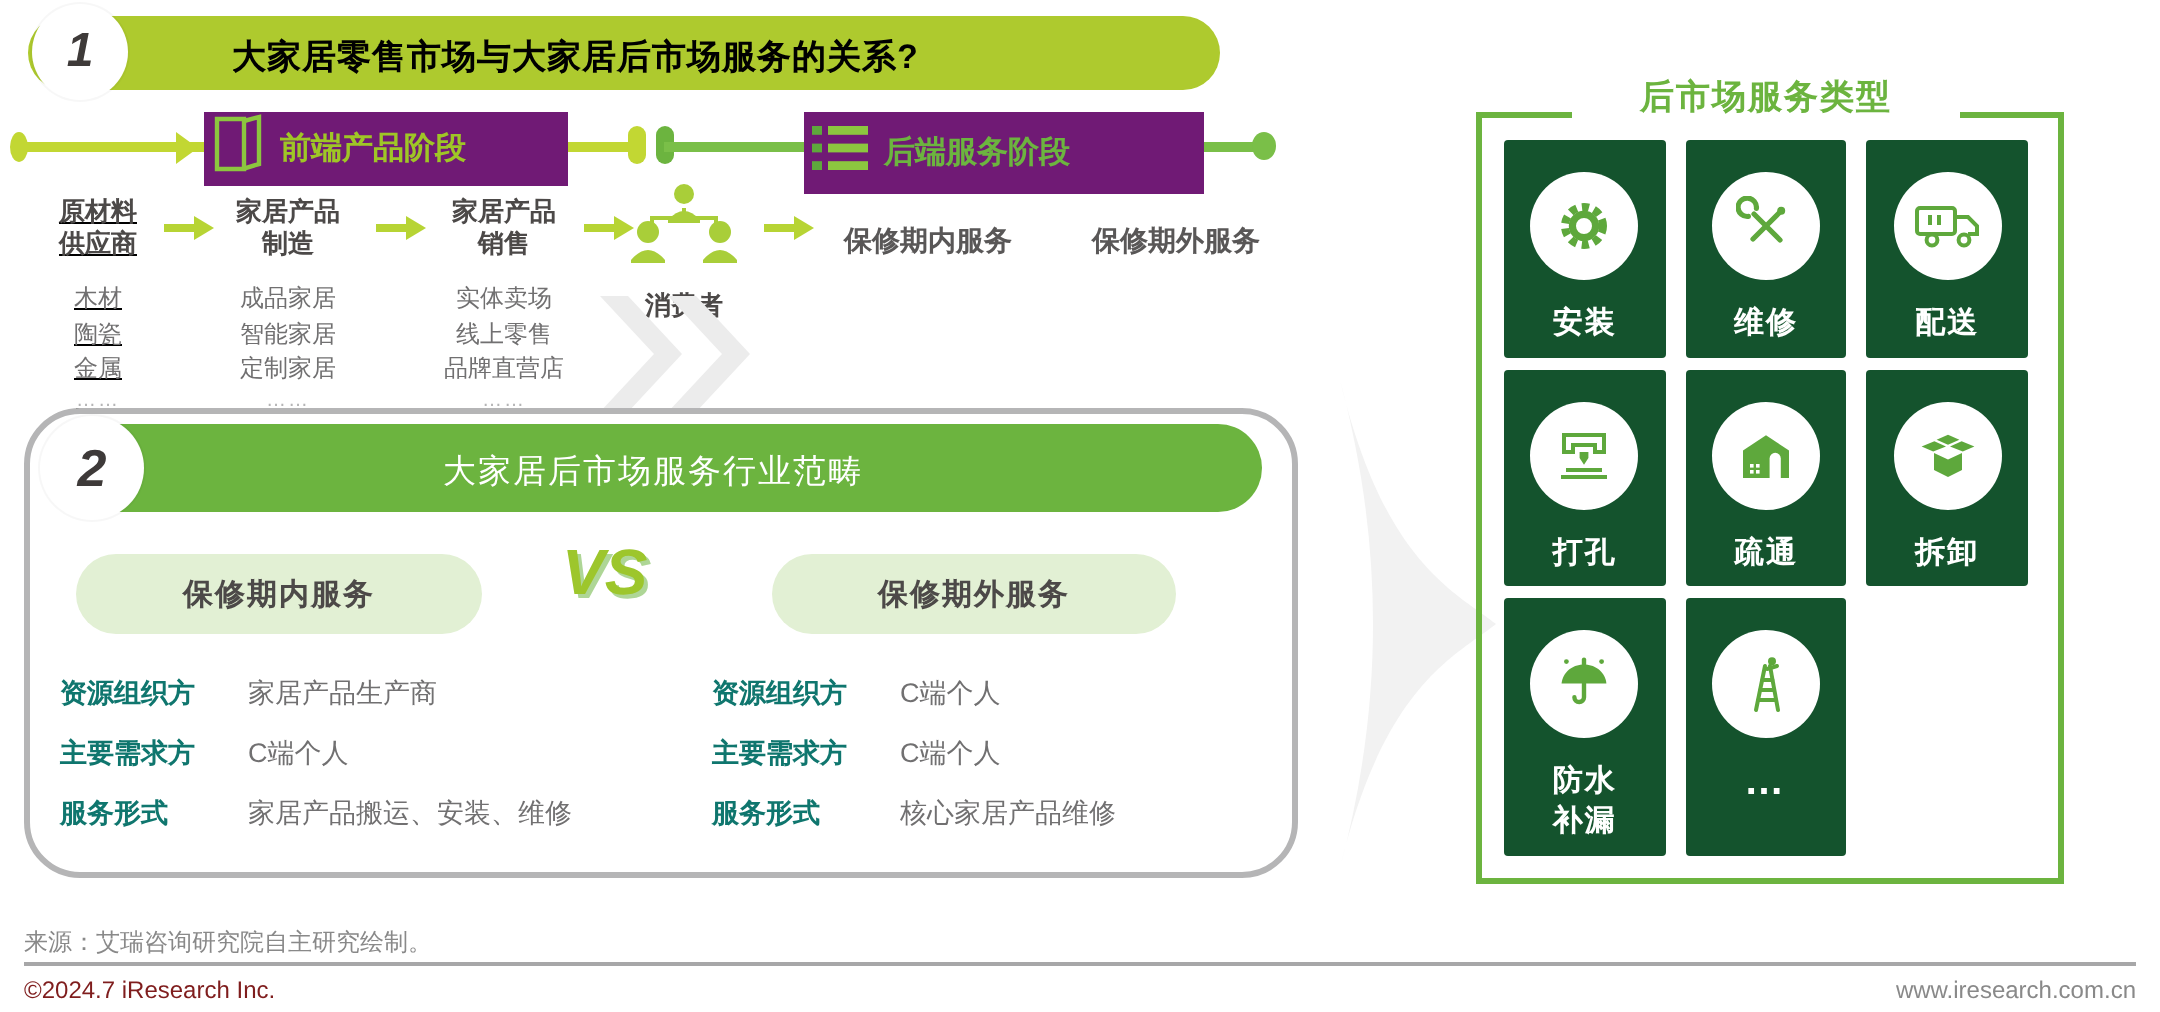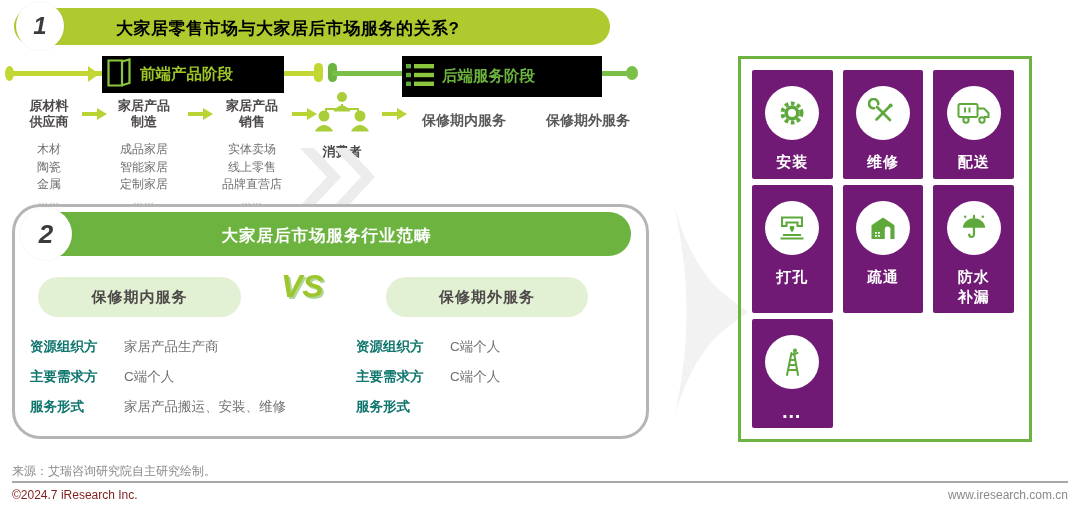--- a/index.html
+++ b/index.html
@@ -11,58 +11,58 @@
   .bar1{left:14px;top:8px;width:596px;height:37px;background:#aeca2e;border-radius:19px;}
   .num-circle{width:48px;height:48px;border-radius:50%;background:#fff;display:flex;
               align-items:center;justify-content:center;font-style:italic;font-weight:bold;
               color:#3e3a39;box-shadow:0 0 0 1px rgba(0,0,0,0.03);}
   .bar1-title{left:116px;top:17px;color:#000000;font-weight:bold;font-size:17px;letter-spacing:0.5px;}
 
   
   .line-front{left:10px;top:71px;width:310px;height:5px;background:#c2d733;z-index:0;}
   .line-back{left:332px;top:71px;width:300px;height:5px;background:#7abf48;z-index:0;}
   .dot{border-radius:50%;}
-  .stage-box{background:#000000;display:flex;align-items:center;gap:8px;z-index:2;padding-left:4px;}
+  .stage-box{background:#701a75;display:flex;align-items:center;gap:8px;z-index:2;padding-left:4px;}
   .front-label{color:#9fc626;font-weight:bold;font-size:15.5px;}
   .back-label{color:#6cb43f;font-weight:bold;font-size:15.5px;}
   .arrowhead{width:0;height:0;border-left:11px solid #c2d733;border-top:8px solid transparent;
              border-bottom:8px solid transparent;z-index:1;}
 
   
   .flow-col{text-align:center;}
   .flow-title{font-size:13px;font-weight:bold;color:#4c4948;line-height:16px;}
   .flow-items{margin-top:11px;font-size:12px;color:#717071;line-height:17.5px;}
   .flow-more{font-size:10px;color:#b5b5b6;margin-top:1px;letter-spacing:1px;}
   .flow-arrow{position:absolute;width:17px;height:4px;background:#b7d434;}
   .flow-arrow::after{content:"";position:absolute;left:15px;top:-4.5px;width:0;height:0;
       border-left:10px solid #b7d434;border-top:6.5px solid transparent;border-bottom:6.5px solid transparent;}
   .consumer{left:306px;top:90px;width:72px;text-align:center;}
   .consumer-label{font-size:13px;font-weight:bold;color:#4c4948;margin-top:1px;}
   .svc-label{font-size:14px;font-weight:bold;color:#595757;}
 
   
   .box2{left:12px;top:204px;width:631px;height:229px;border:3px solid #b5b5b6;border-radius:28px;background:#fff;}
   .bar2{left:22px;top:212px;width:609px;height:44px;background:#6cb43f;border-radius:22px;}
-  .bar2-title{left:22px;top:225px;width:609px;text-align:center;color:#fff;font-weight:bold;font-size:16.5px;letter-spacing:1px;}
+  .bar2-title{left:22px;top:225px;width:609px;text-align:center;color:#fff;font-weight:normal;font-size:16.5px;letter-spacing:1px;}
   .pill{height:40px;background:#e2f0d4;border-radius:20px;display:flex;align-items:center;
         justify-content:center;font-weight:bold;font-size:15px;color:#4c4948;letter-spacing:1px;}
   .vs{font-style:italic;font-weight:900;font-size:32px;color:#9dc62c;
       text-shadow:2px 2px 0 rgba(108,180,63,0.55);text-align:right;}
   .cmp-row{display:flex;align-items:flex-start;}
   .cmp-label{width:80px;font-weight:bold;color:#0f766e;font-size:13.5px;flex:none;}
   .cmp-value{color:#717071;font-size:13.5px;padding-left:14px;}
 
   
   .panel-border{left:738px;top:56px;width:288px;height:380px;border:3px solid #6cb43f;}
   .panel-title{left:786px;top:28px;width:194px;height:40px;background:#fff;display:flex;
                align-items:center;justify-content:center;color:#6cb43f;font-weight:bold;
                font-size:17px;letter-spacing:1px;z-index:2;}
   .grid{left:752px;top:70px;width:262px;height:358px;display:grid;
         grid-template-columns:repeat(3,1fr);gap:6px 10px;}
-  .tile{background:#701a75;border-radius:2px;display:flex;flex-direction:column;align-items:center;}
+  .tile{background:#14532d;border-radius:2px;display:flex;flex-direction:column;align-items:center;}
   .tile-circle{width:54px;height:54px;border-radius:50%;background:#fff;margin-top:16px;
                display:flex;align-items:center;justify-content:center;flex:none;}
   .tile-label{margin-top:12px;font-size:15px;font-weight:bold;color:#fff;line-height:20px;
               text-align:center;letter-spacing:1px;}
 
   
   .src{left:12px;top:463px;font-size:12px;color:#898989;}
   .rule{left:12px;top:481px;width:1056px;height:2px;background:#a7a7a8;}
   .copy{left:12px;top:488px;font-size:12px;color:#7f1d1d;}
   .site{right:12px;top:488px;font-size:12px;color:#898989;}
@@ -104,21 +104,21 @@
         <rect x="0" y="18.6" width="5" height="4.4" fill="#5ea83c"></rect>
           <rect x="8" y="1" width="20" height="4.4" fill="#8cc63f"></rect>
         <rect x="8" y="9.8" width="20" height="4.4" fill="#8cc63f"></rect>
           <rect x="8" y="18.6" width="20" height="4.4" fill="#8cc63f"></rect>
       </svg>
     </span>
     <span class="back-label">后端服务阶段</span>
   </div>
   <div class="abs dot" style="left:626px;top:66px;width:12px;height:14px;background:#7abf48;"></div>
 
-  <div class="abs flow-col" style="left:14px;top:98px;width:70px;">
+  <div class="abs flow-col" style="left:14px;top:98px;width:70px;text-decoration:underline;">
     <div class="flow-title">
       <div>原材料</div>
       <div>供应商</div>
     </div>
     <div class="flow-items">
       <div>木材</div>
       <div>陶瓷</div>
       <div>金属</div>
     </div>
     <div class="flow-more">……</div>
@@ -214,29 +214,31 @@
   <div class="abs cmp-row" style="left:356px;top:338px;width:280px;">
     <span class="cmp-label">资源组织方</span>
     <span class="cmp-value">C端个人</span>
   </div>
   <div class="abs cmp-row" style="left:356px;top:368px;width:280px;">
     <span class="cmp-label">主要需求方</span>
     <span class="cmp-value">C端个人</span>
   </div>
   <div class="abs cmp-row" style="left:356px;top:398px;width:280px;">
     <span class="cmp-label">服务形式</span>
+    <span class="cmp-value">核心家居产品维修</span>
   </div>
 
   <div class="abs" style="left:662px;top:190px;">
     <svg width="92" height="244" viewBox="0 0 92 244">
       <path d="M8 0 C30 92 66 106 86 122 C66 138 30 152 8 244 C30 162 30 82 8 0 Z" fill="#f2f2f2"></path>
     </svg>
   </div>
 
   <div class="abs panel-border"></div>
+  <div class="abs panel-title">后市场服务类型</div>
 
   <div class="abs grid">
 
     <div class="tile">
       <div class="tile-circle">
         <svg width="30" height="30" viewBox="0 0 30 30">
           <circle cx="15" cy="15" r="9.5" fill="none" stroke="#5ea83c" stroke-width="4" stroke-dasharray="3.6 2.6"></circle>
           <circle cx="15" cy="15" r="5.8" fill="none" stroke="#5ea83c" stroke-width="3.6"></circle>
         </svg>
       </div>
@@ -304,20 +306,35 @@
               <rect x="10" y="22" width="1.8" height="1.8"></rect>
           </g>
         </svg>
       </div>
       <div class="tile-label">
         <div>疏通</div>
         <div></div>
       </div>
     </div>
 
+    <div class="tile">
+      <div class="tile-circle">
+        <svg width="32" height="30" viewBox="0 0 32 30" fill="#5ea83c">
+          <path d="M9 13.5 L16 16.8 L23 13.5 V22 L16 25.5 L9 22 Z"></path>
+          <path d="M8.6 12.8 L2.8 10.2 L9.2 7.6 L15 10.3 Z"></path>
+          <path d="M23.4 12.8 L29.2 10.2 L22.8 7.6 L17 10.3 Z"></path>
+          <path d="M10.3 6.9 L16 4.4 L16 9.4 Z"></path>
+            <path d="M21.7 6.9 L16 4.4 L16 9.4 Z"></path>
+        </svg>
+      </div>
+      <div class="tile-label">
+        <div>拆卸</div>
+        <div></div>
+      </div>
+    </div>
 
 
     <div class="tile">
       <div class="tile-circle">
         <svg width="30" height="30" viewBox="0 0 30 30">
           <path d="M15 5.2 C8.6 5.2 4.1 9.7 3.8 14.8 H26.2 C25.9 9.7 21.4 5.2 15 5.2 Z" fill="#5ea83c"></path>
           <path d="M15 14.8 V21.6 A2.4 2.4 0 0 1 10.2 21.6" fill="none" stroke="#5ea83c" stroke-width="2.2" stroke-linecap="round"></path>
           <path d="M15 2.8 V5" stroke="#5ea83c" stroke-width="2.2" stroke-linecap="round"></path>
           <circle cx="6.2" cy="3.8" r="1.2" fill="#5ea83c"></circle>
             <circle cx="23.8" cy="3.8" r="1.2" fill="#5ea83c"></circle>

